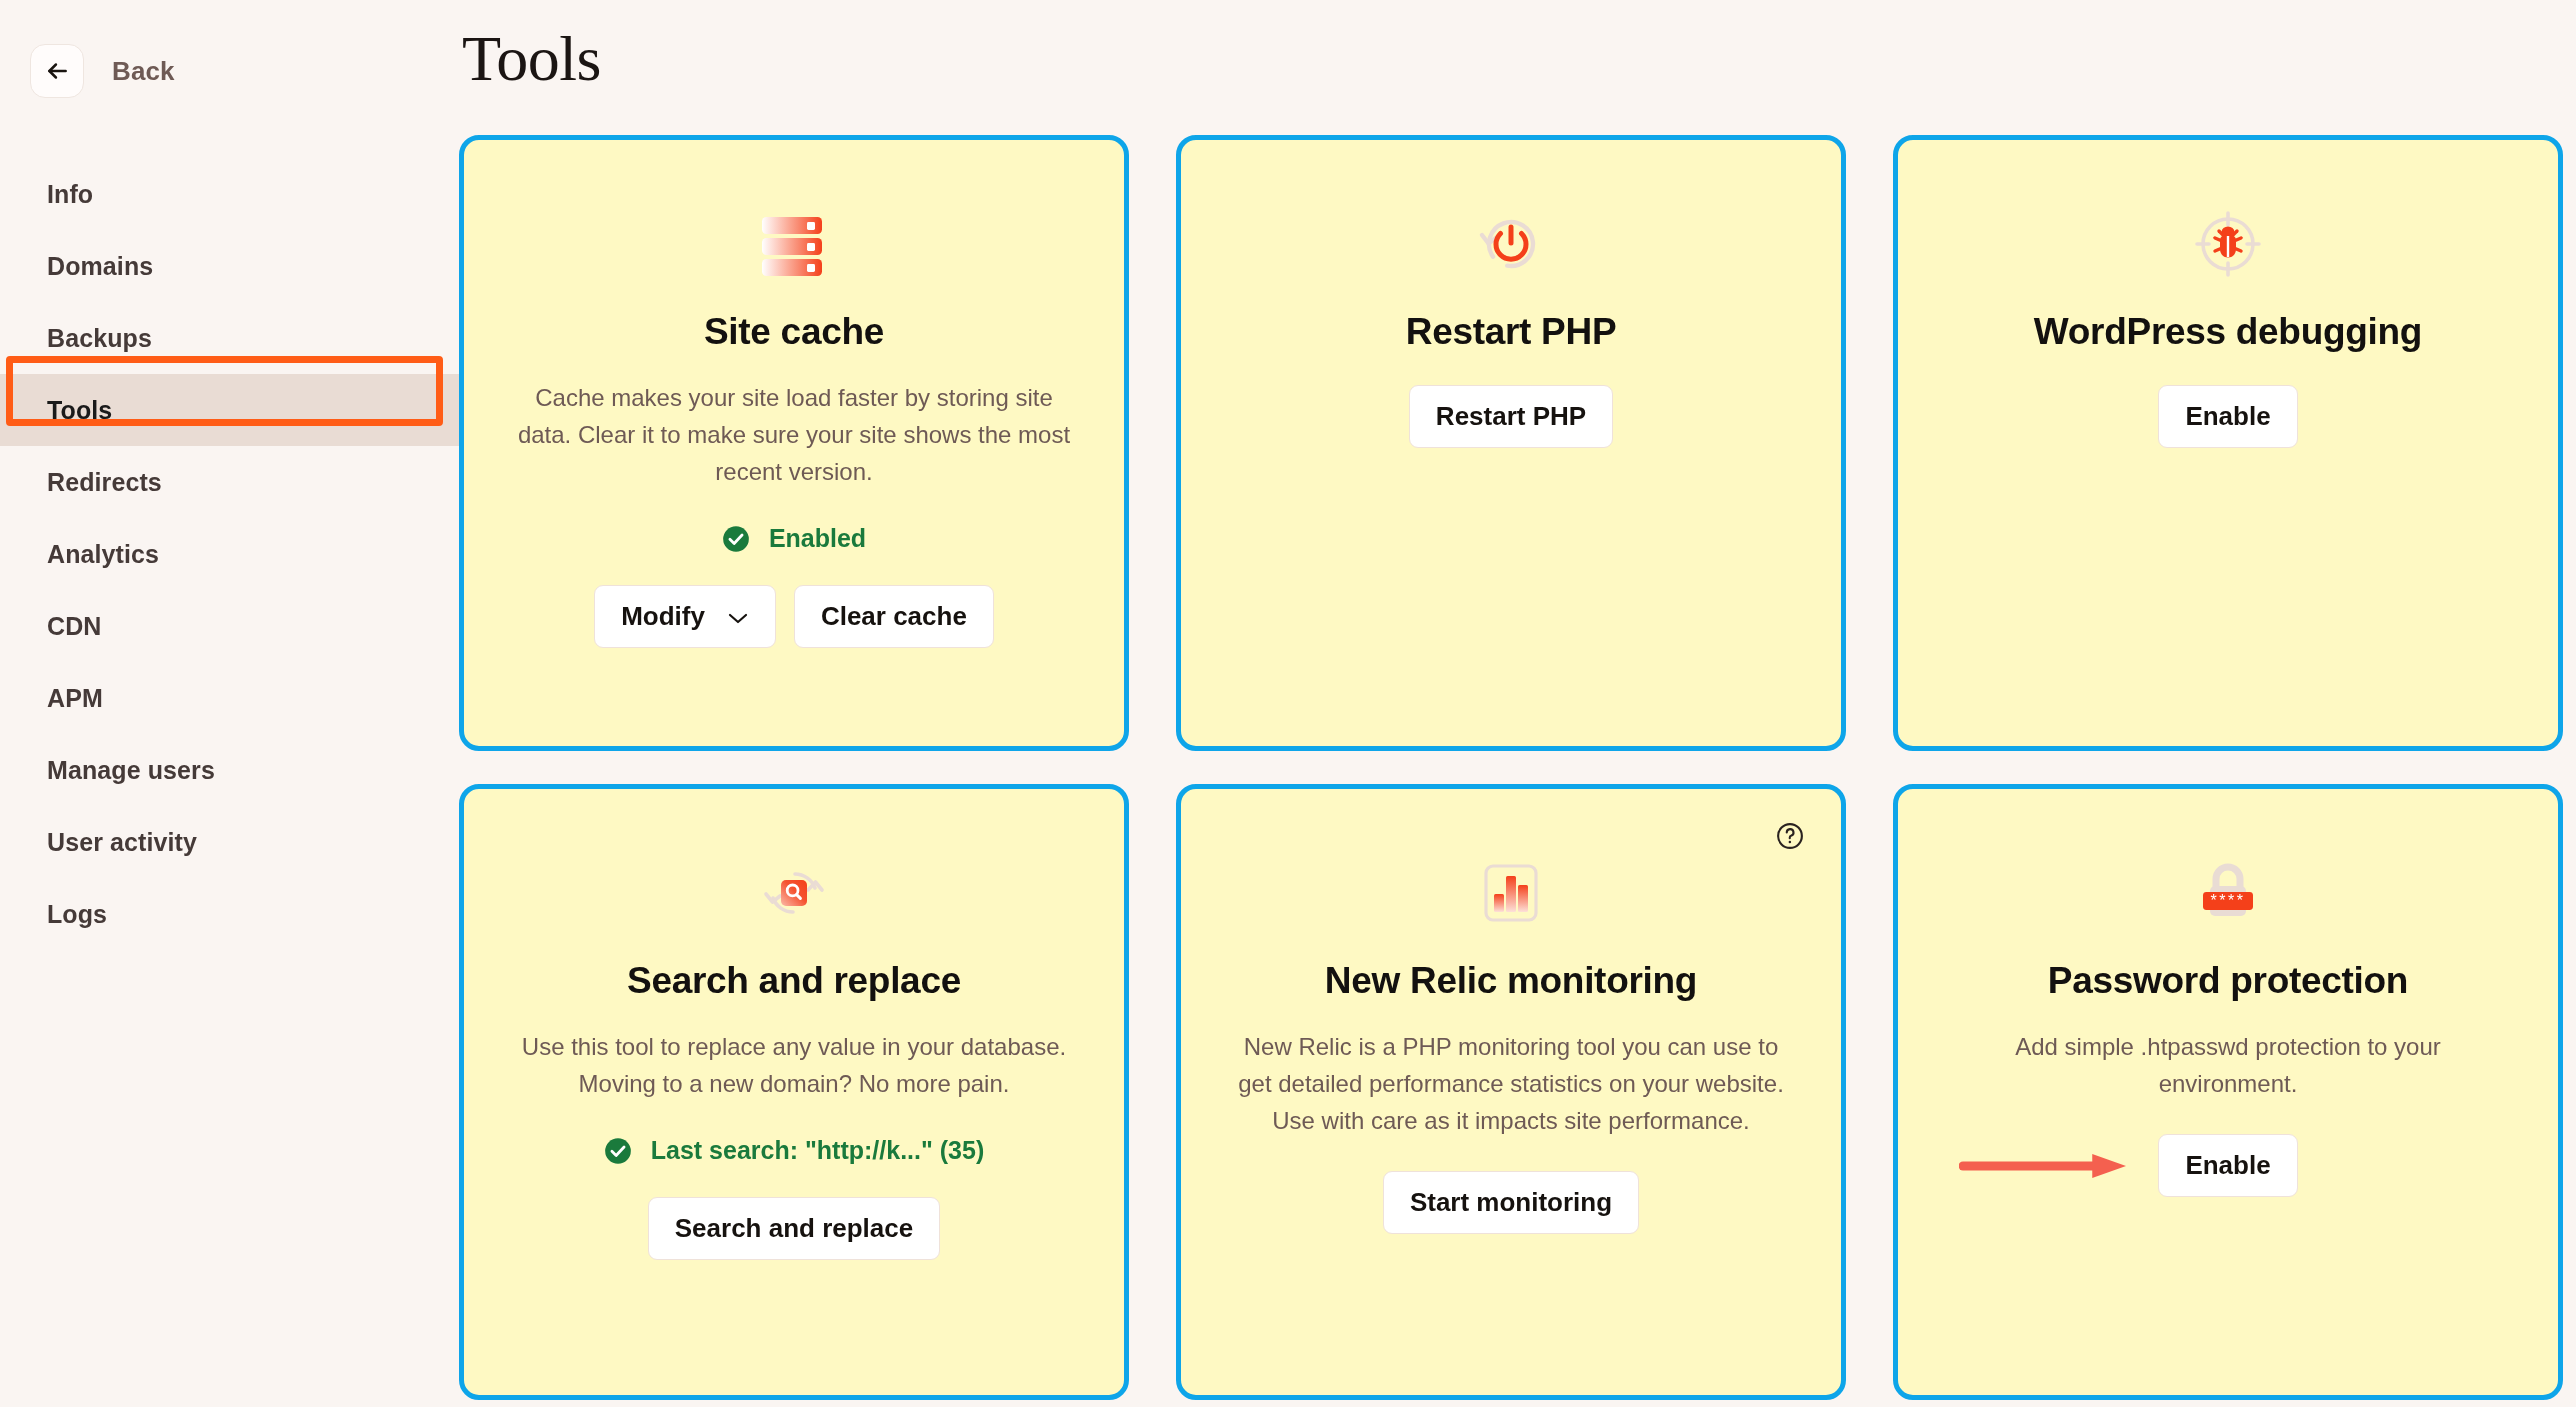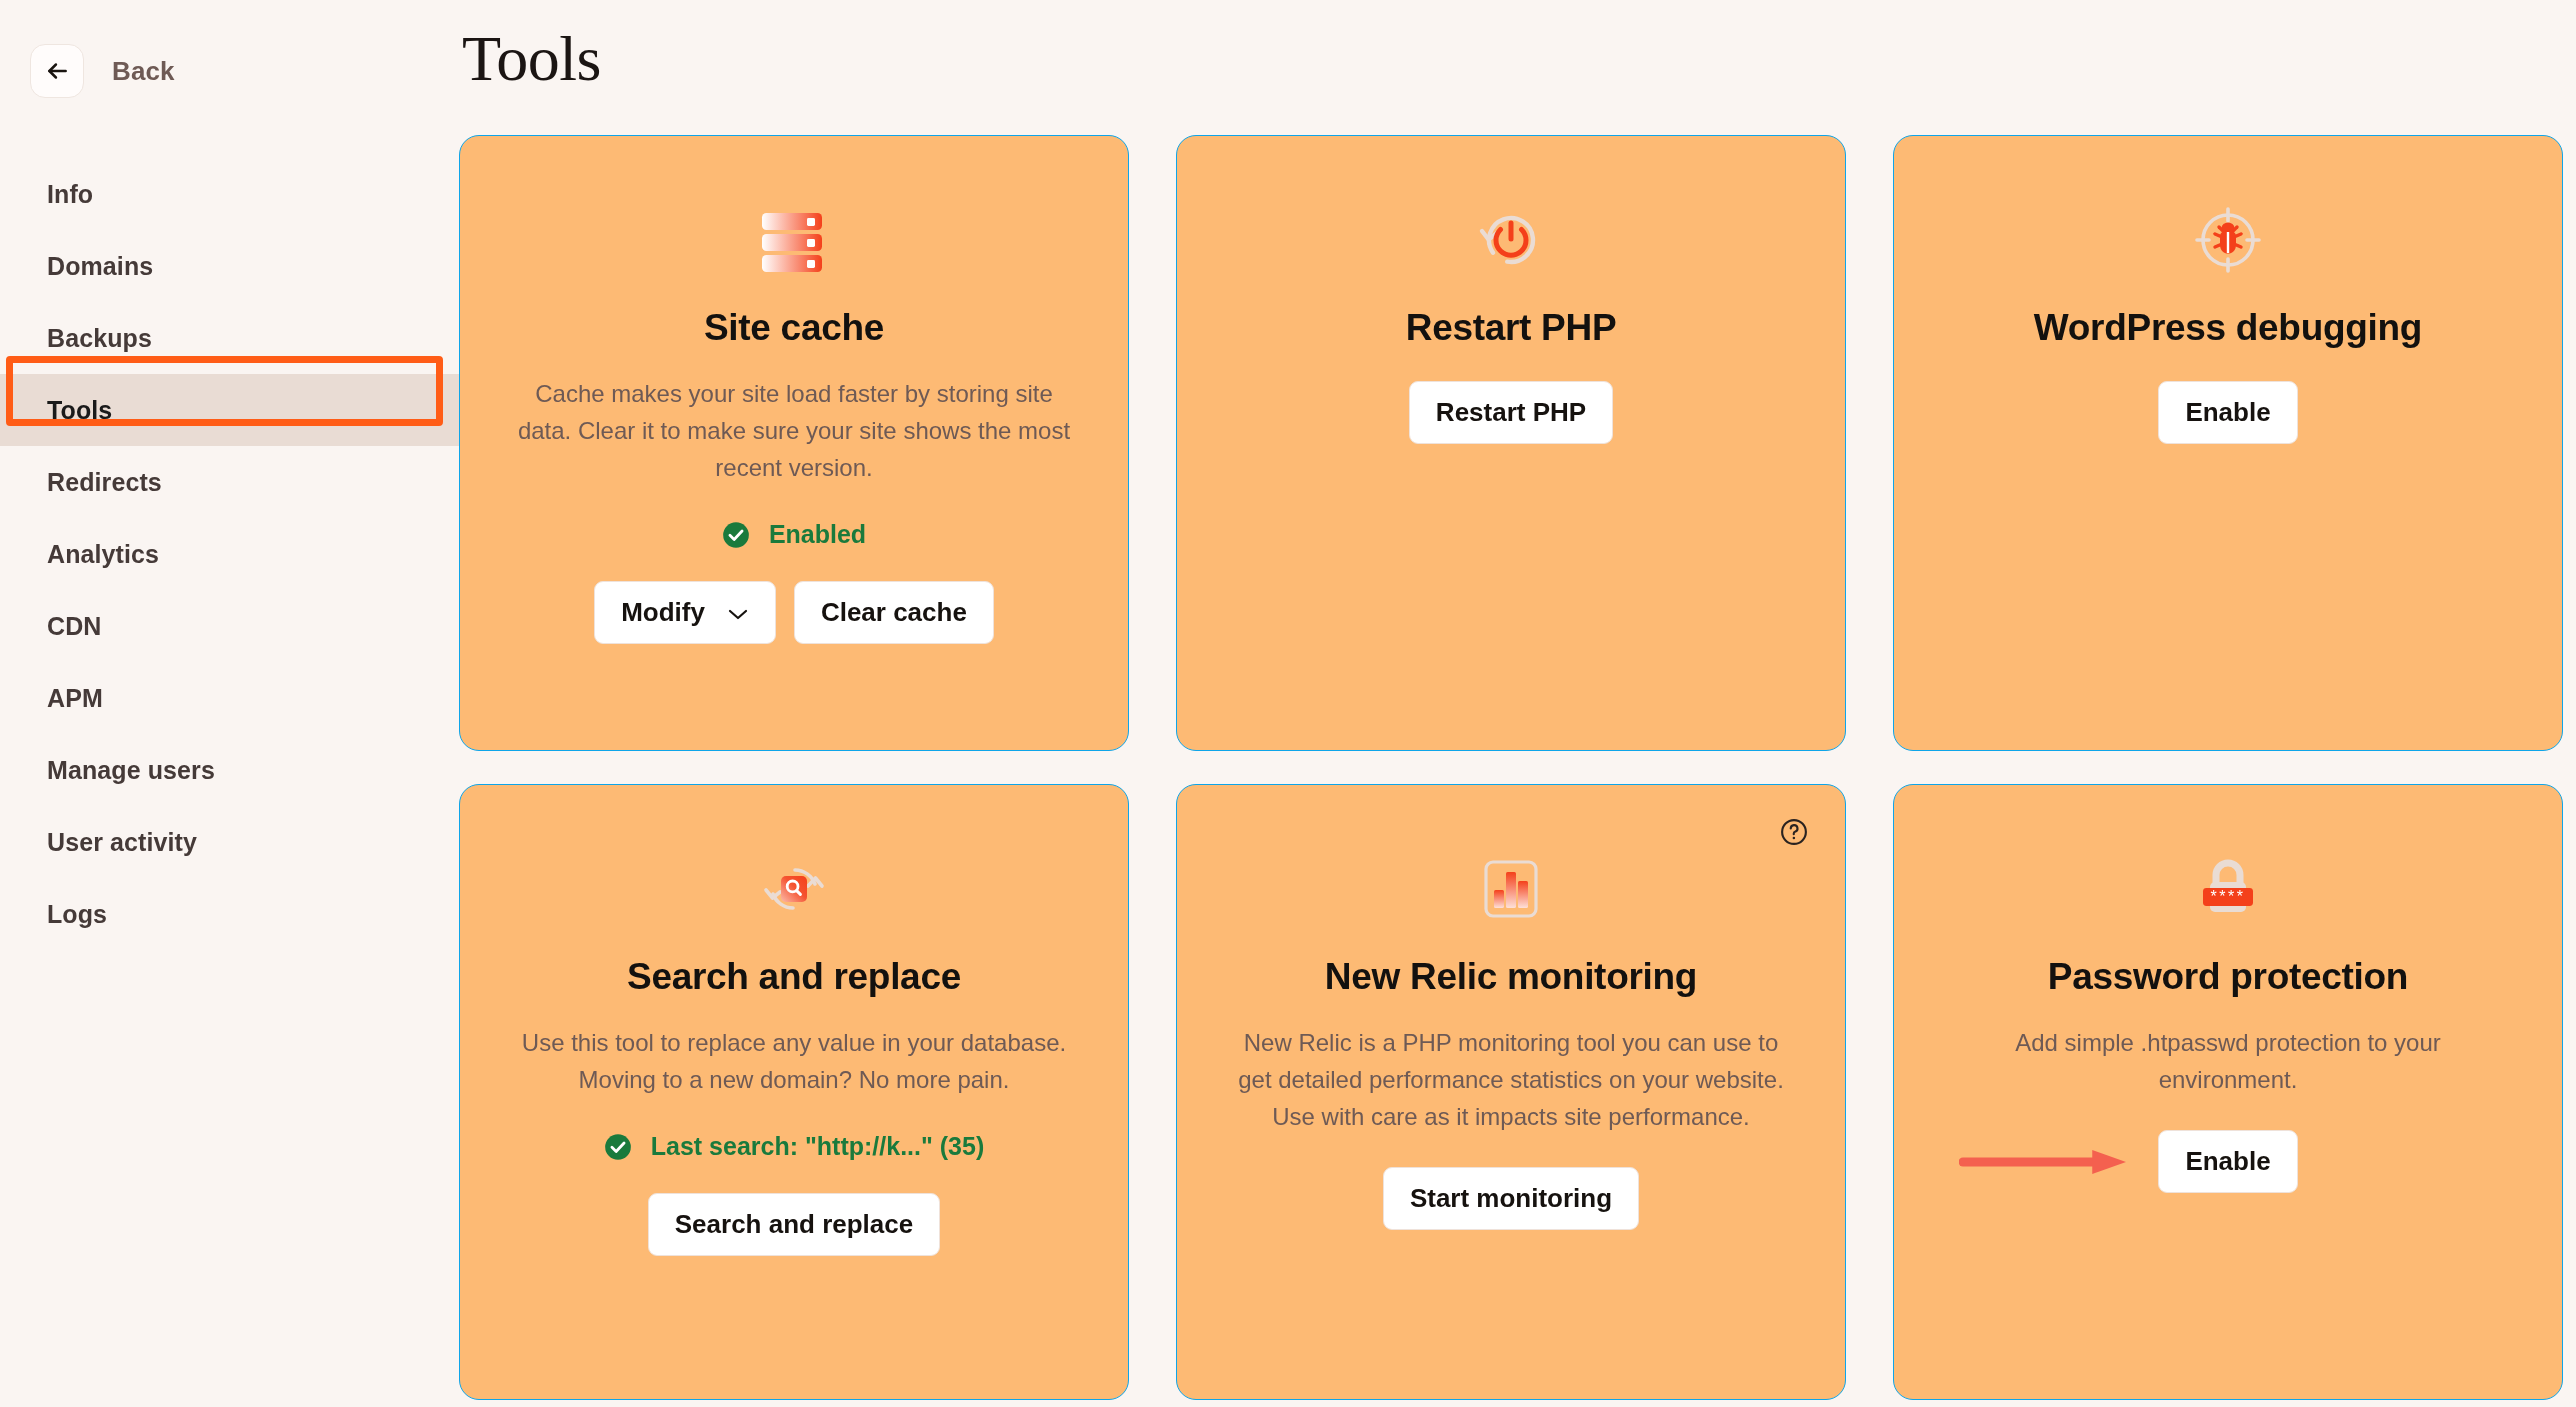--- a/index.html
+++ b/index.html
@@ -55,22 +55,22 @@
     letter-spacing: -0.5px;
     margin-left: 3px; margin-top: 22px;
   }
   .grid {
     display: grid;
     grid-template-columns: repeat(3, 670px);
     column-gap: 47px; row-gap: 33px;
     margin-top: 39px;
   }
   .card {
-    background: #fdba74;
-    border: 1px solid #0ea5e9;
+    background: #fef9c3;
+    border: 5px solid #0ea5e9;
     border-radius: 20px;
     height: 616px;
     padding: 58px 44px 20px 44px;
     display: flex; flex-direction: column; align-items: center;
     position: relative;
   }
   .card-icon { height: 91px; display:flex; align-items:center; justify-content:center; }
   .card-title {
     font-size: 37px; font-weight: 700; color: #13110F;
     margin-top: 22px; text-align: center; letter-spacing: -0.3px;

